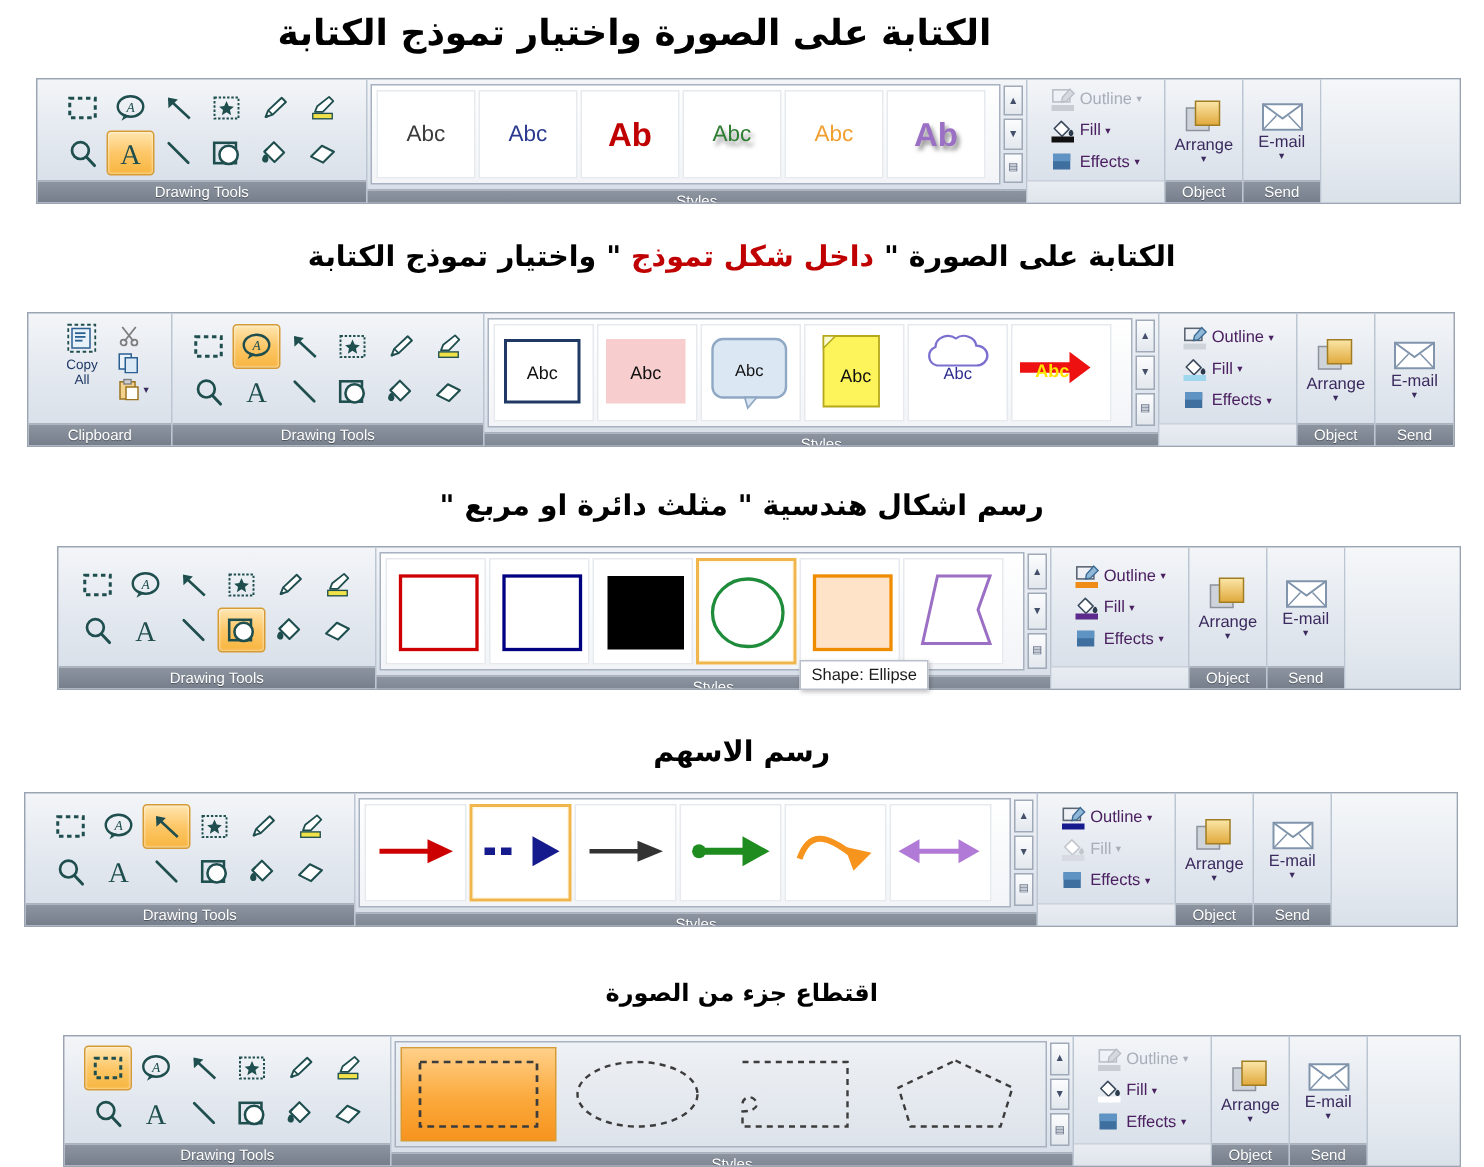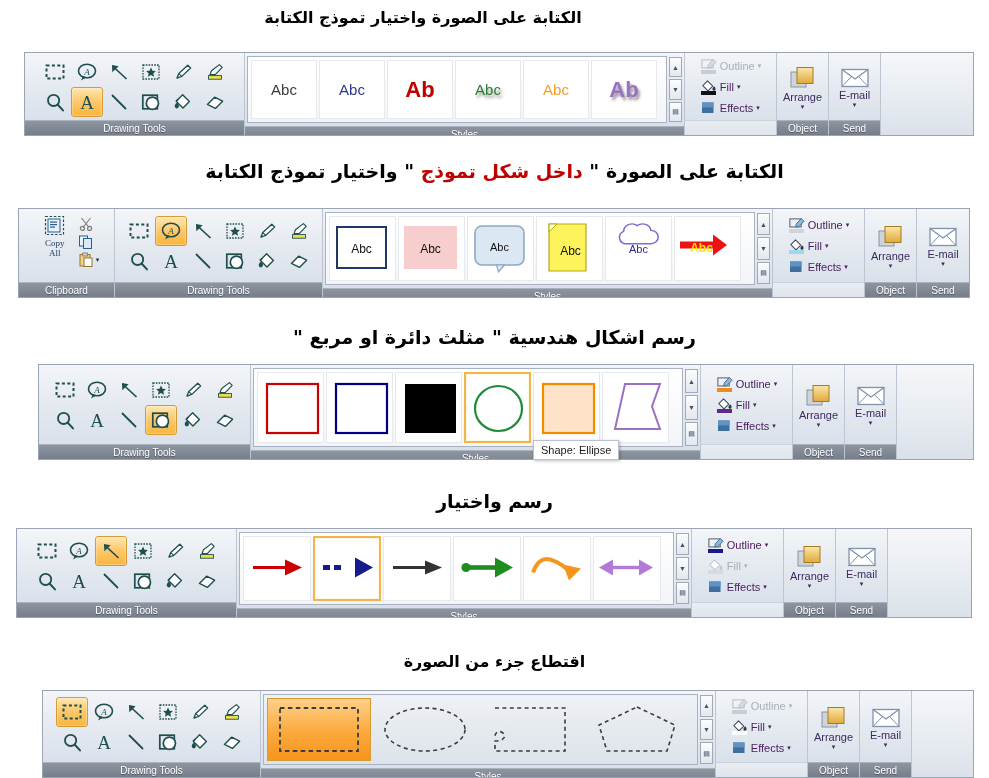--- a/index.html
+++ b/index.html
@@ -48,21 +48,21 @@
   .tool.on{
     border:1px solid #d79b36;
     background:linear-gradient(180deg,#ffe6b0 0%,#fdc768 50%,#f7b53f 100%);
     box-shadow:inset 0 0 2px rgba(255,255,255,.9);
   }
   .tool svg{display:block;}
 
   
   .clip{display:flex;align-items:flex-start;padding:3px 4px 0 4px;gap:2px;}
   .clip-big{display:flex;flex-direction:column;align-items:center;width:42px;}
-  .clip-big .cap{font-size:9px;color:#1f3864;line-height:10px;font-family:Liberation Serif, serif;}
+  .clip-big .cap{font-size:9px;color:#1f3864;line-height:10px;}
   .clip-small{display:flex;flex-direction:column;gap:1px;padding-top:1px;}
   .clip-small .ci{display:flex;align-items:center;height:17px;}
 
   
   .gal-wrap{display:flex;align-items:stretch;width:100%;height:100%;padding:3px 2px;box-sizing:border-box;}
   .gal{
     flex:1;display:flex;align-items:center;gap:2px;
     background:linear-gradient(180deg,#ffffff 0%,#f2f4f7 100%);
     border:1px solid #a8b2c0;padding:3px;box-sizing:border-box;
   }
@@ -114,24 +114,24 @@
     position:absolute;background:#ffffff;border:1px solid #b9c0cb;
     font-size:11px;color:#1c1c1c;padding:3px 7px;
     box-shadow:1px 1px 3px rgba(0,0,0,.25);white-space:nowrap;
   }
   .filler{flex:1;border-right:none;background:linear-gradient(180deg,#f5f7f9 0%,#e6ebf1 60%,#dbe1e9 100%);}
 </style>
 </head>
 <body>
 
 <div id="root">
-    <div class="heading" style="position:absolute;left:0;top:8px;width:846px;font-size:16px">الكتابة على الصورة واختيار تموذج الكتابة</div>
+    <div class="heading" style="position:absolute;left:0;top:8px;width:846px;font-size:24px">الكتابة على الصورة واختيار تموذج الكتابة</div>
     <div class="heading" style="position:absolute;left:0;top:160px;width:989px;font-size:19px"><span>الكتابة على الصورة " </span><span class="red">داخل شكل تموذج</span><span> " واختيار تموذج الكتابة</span></div>
     <div class="heading" style="position:absolute;left:0;top:326px;width:989px;font-size:19px">رسم اشكال هندسية " مثلث دائرة او مربع "</div>
-    <div class="heading" style="position:absolute;left:0;top:490px;width:989px;font-size:19px">رسم واختيار</div>
+    <div class="heading" style="position:absolute;left:0;top:490px;width:989px;font-size:19px">رسم الاسهم</div>
     <div class="heading" style="position:absolute;left:0;top:652px;width:989px;font-size:16px">اقتطاع جزء من الصورة</div>
     <div class="ribbon" style="position:absolute;left:24px;top:52px;width:950px;height:84px">
       <div class="grp" style="width:220px">
         <div class="grp-body">
           <div class="tools">
             <div class="tool">
               <svg width="22" height="20" viewBox="0 0 22 20">
                 <rect x="2.5" y="3.5" width="17" height="13" fill="none" stroke="#1f4e4e" stroke-width="2" stroke-dasharray="3,2.4"></rect>
               </svg>
             </div>

